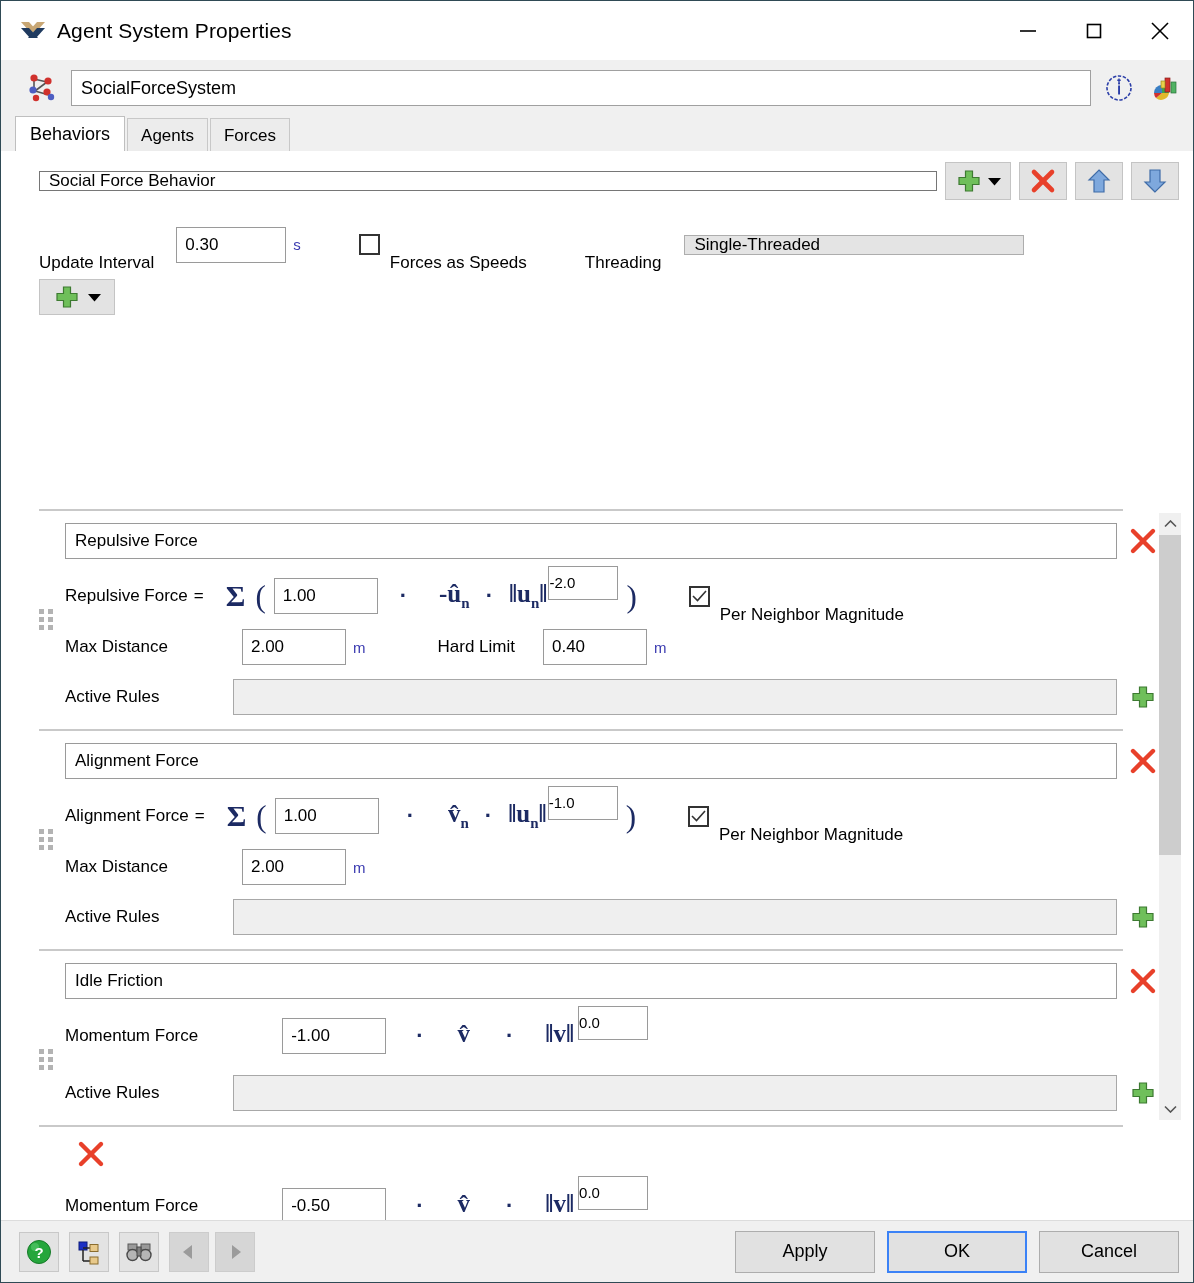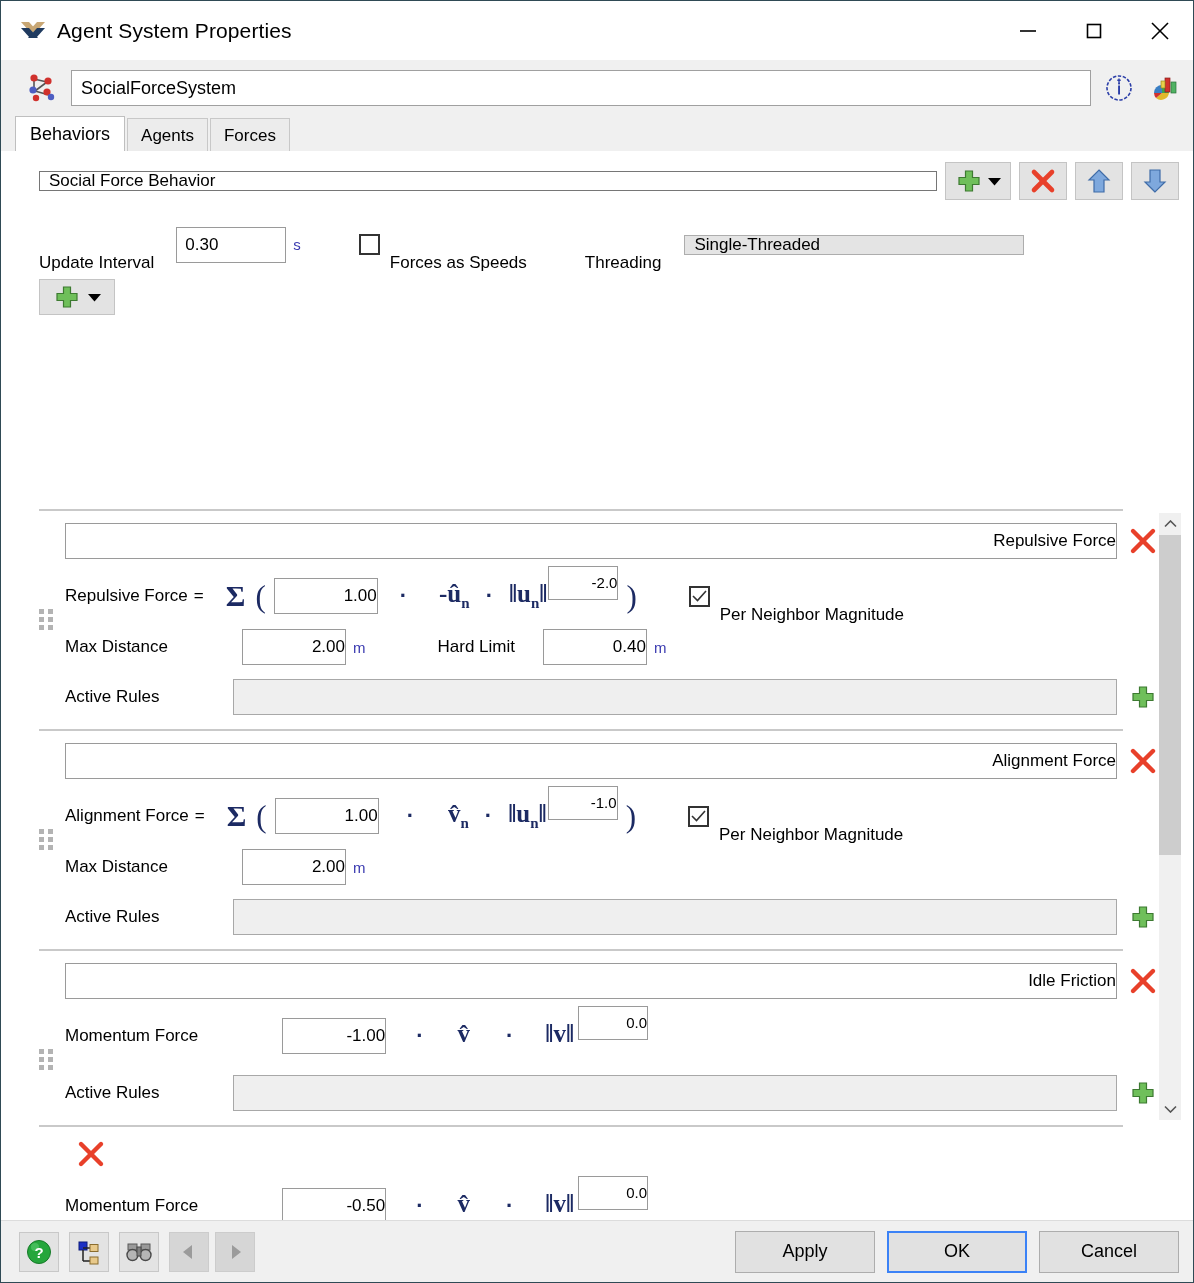--- a/index.html
+++ b/index.html
@@ -110,21 +110,21 @@
   .scrollinner{position:absolute;left:0;top:0;right:24px;bottom:0;overflow:hidden;}
   .scrollbar{
     position:absolute;right:12px;top:14px;width:22px;bottom:100px;
     background:#f0f0f0;border:none;
   }
   .sb-arrow{width:22px;height:22px;display:flex;align-items:center;justify-content:center;background:#f0f0f0;}
   .sb-arrow.bot{position:absolute;bottom:0;left:0;}
   .sb-thumb{position:absolute;left:0;top:22px;width:22px;height:320px;background:#cdcdcd;}
 
   
-  .force{position:relative;padding:0 0 0 0;text-align:right;}
+  .force{position:relative;padding:0 0 0 0;}
   .force-div{height:2px;background:#c9c9c9;margin:10px 46px 0 38px;}
   .fname-row{display:flex;align-items:center;padding:12px 0 0 64px;}
   .fname{
     flex:1;height:36px;background:#fff;border:1px solid #9a9a9a;box-sizing:border-box;
     font-size:17px;line-height:34px;padding-left:9px;color:#000;margin-right:0;
   }
   .xbtn{width:52px;display:flex;align-items:center;justify-content:center;flex:0 0 52px;}
   .frow{display:flex;align-items:center;padding-left:64px;position:relative;}
   .handle{
     position:absolute;left:38px;width:14px;height:22px;

